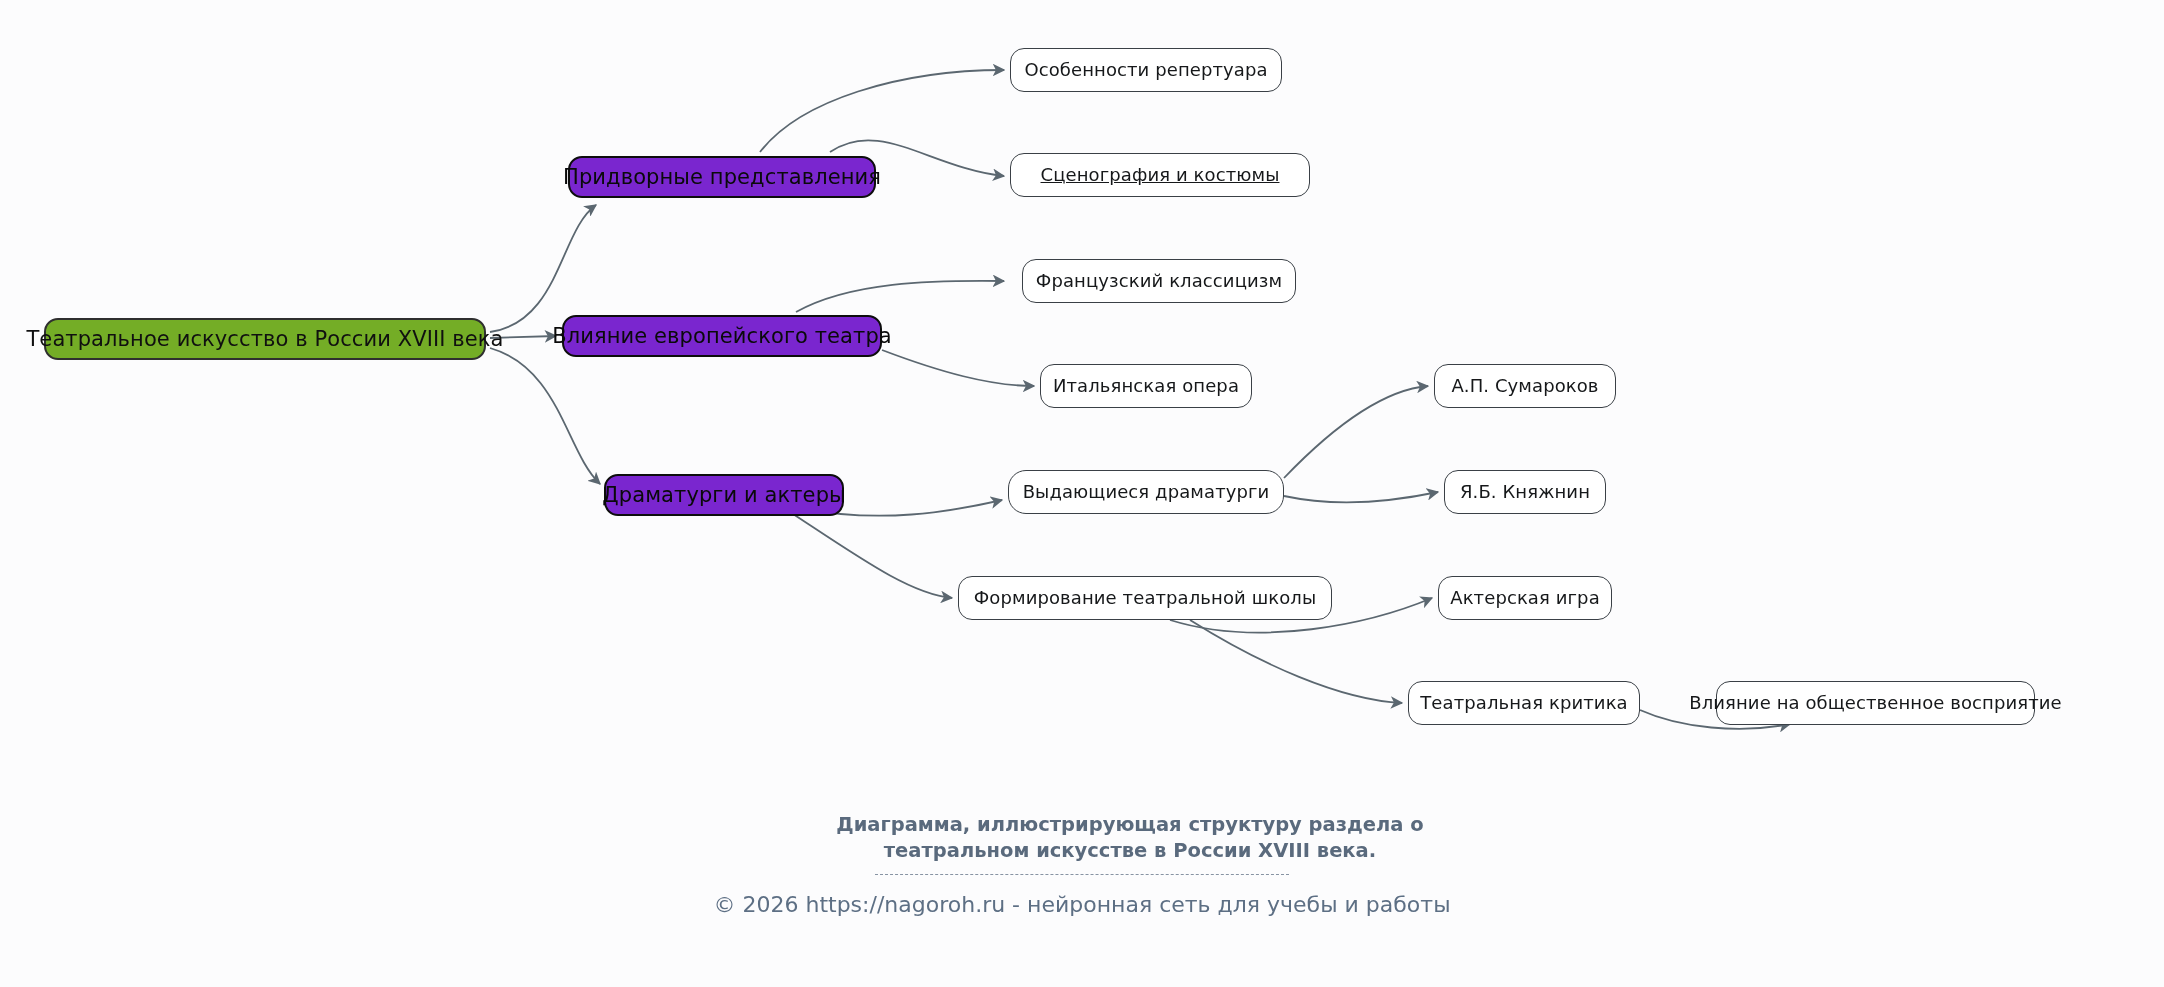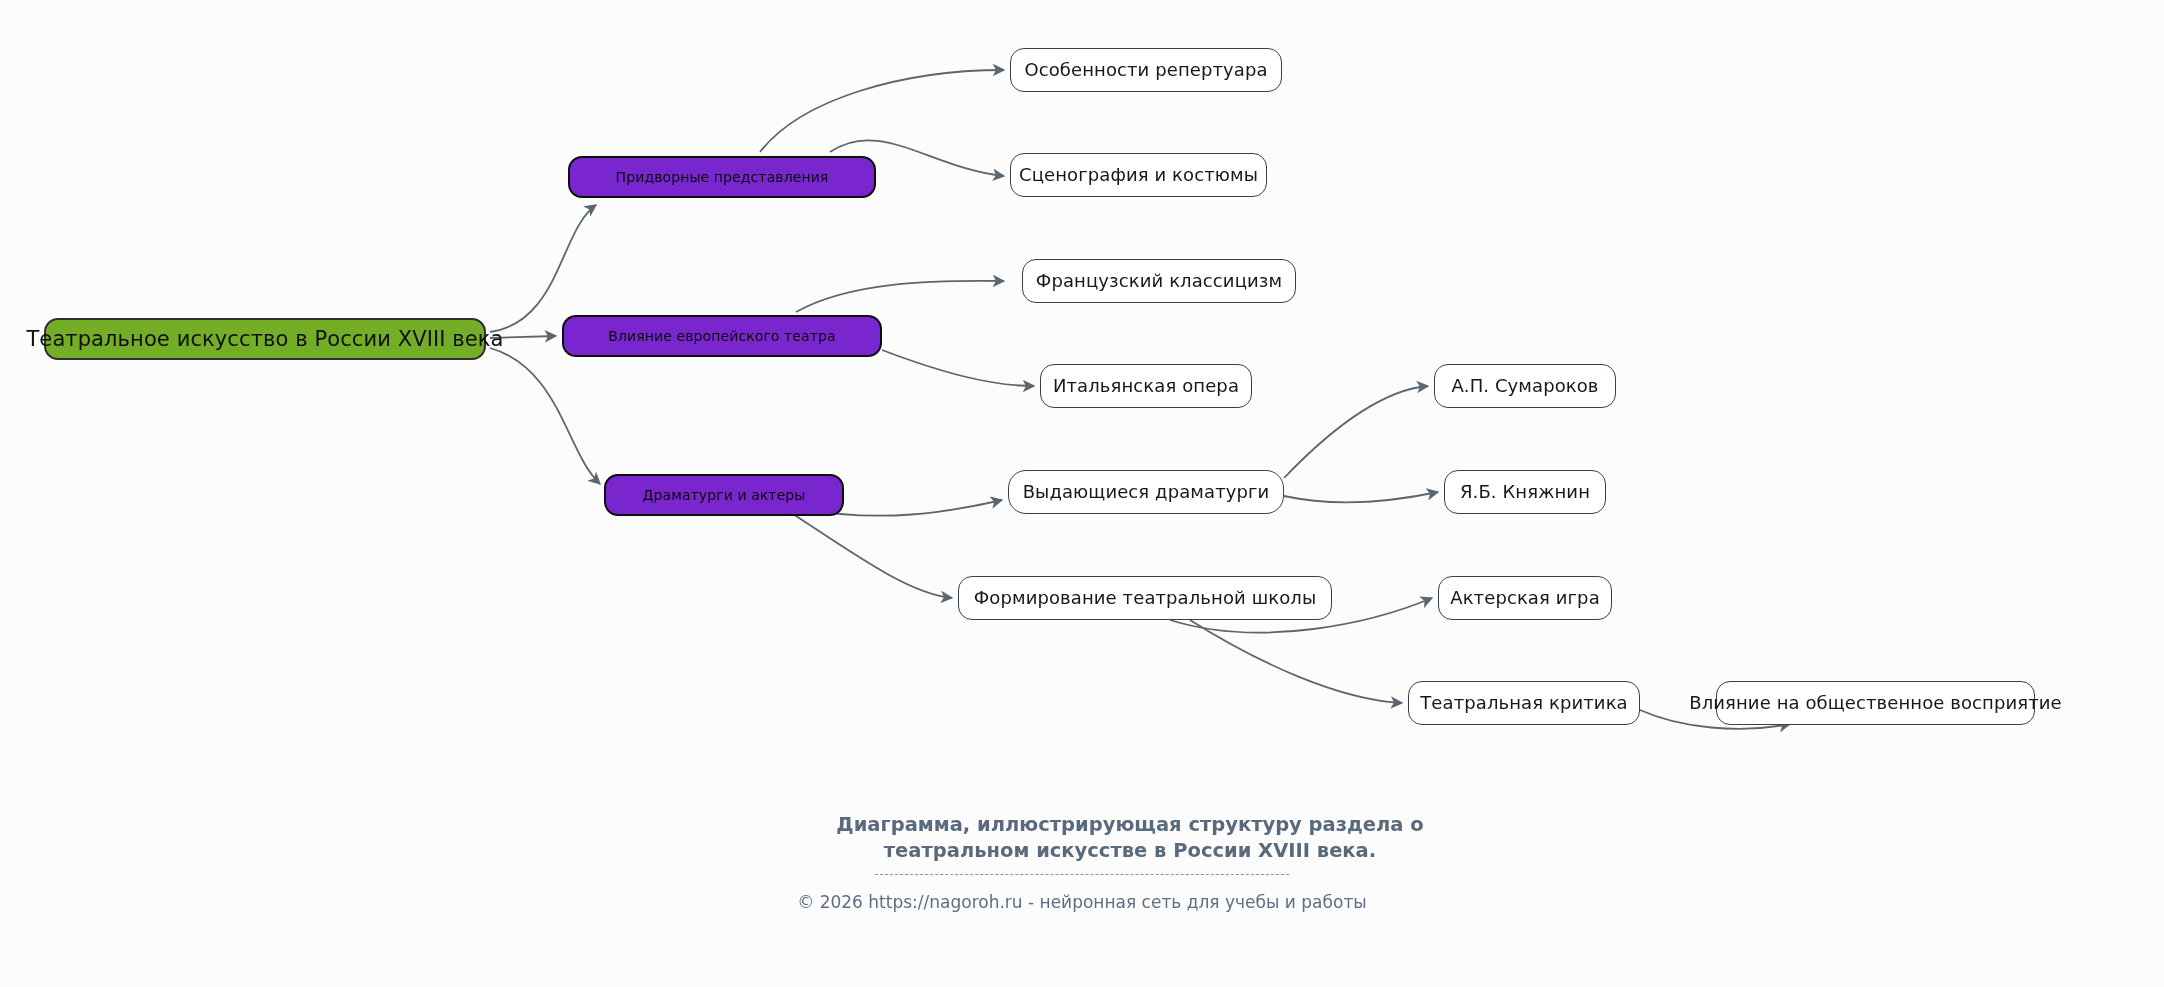--- a/index.html
+++ b/index.html
@@ -45,21 +45,21 @@
     color: #101010;
     font-size: 21px;
     padding: 0 16px;
     border-radius: 14px;
   }
   
   .node.branch {
     background: #7a26cf;
     border: 2px solid #0d0d0d;
     color: #0a0a0a;
-    font-size: 14px;
+    font-size: 21px;
     padding: 0 16px;
     border-radius: 14px;
   }
   
   .node.leaf {
     background: #ffffff;
     border: 1.6px solid #3a4046;
     color: #16181a;
     font-size: 18px;
     padding: 0 16px;
@@ -89,21 +89,21 @@
     height: 0;
     border-top: 1.6px dashed #8793a3;
   }
   #footer {
     position: absolute;
     left: 0;
     top: 892px;
     width: 2164px;
     text-align: center;
     color: #5d6f84;
-    font-size: 17px;
+    font-size: 22px;
     font-family: "DejaVu Sans", "Liberation Sans", sans-serif;
   }
 </style>
 </head>
 <body>
 
 <div id="page">
 
   <svg id="edge-layer" viewBox="0 0 2164 987" xmlns="http://www.w3.org/2000/svg">
     <defs>
@@ -138,21 +138,21 @@
       </div>
       <div class="node branch" style="left: 562px; top: 315px; width: 320px; height: 42px;">
         <span class="node-label">Влияние европейского театра</span>
       </div>
       <div class="node branch" style="left: 604px; top: 474px; width: 240px; height: 42px;">
         <span class="node-label">Драматурги и актеры</span>
       </div>
       <div class="node leaf" style="left: 1010px; top: 48px; width: 272px; height: 44px;">
         <span class="node-label">Особенности репертуара</span>
       </div>
-      <div class="node leaf" style="left: 1010px; top: 153px; width: 257px; height: 44px;">
+      <div class="node leaf" style="left: 1010px; top: 153px; width: 300px; height: 44px; text-decoration: underline;">
         <span class="node-label">Сценография и костюмы</span>
       </div>
       <div class="node leaf" style="left: 1010px; top: 259px; width: 274px; height: 44px; margin-left: 12px;">
         <span class="node-label">Французский классицизм</span>
       </div>
       <div class="node leaf" style="left: 1040px; top: 364px; width: 212px; height: 44px;">
         <span class="node-label">Итальянская опера</span>
       </div>
       <div class="node leaf" style="left: 1008px; top: 470px; width: 276px; height: 44px; border-radius: 18px;">
         <span class="node-label">Выдающиеся драматурги</span>

